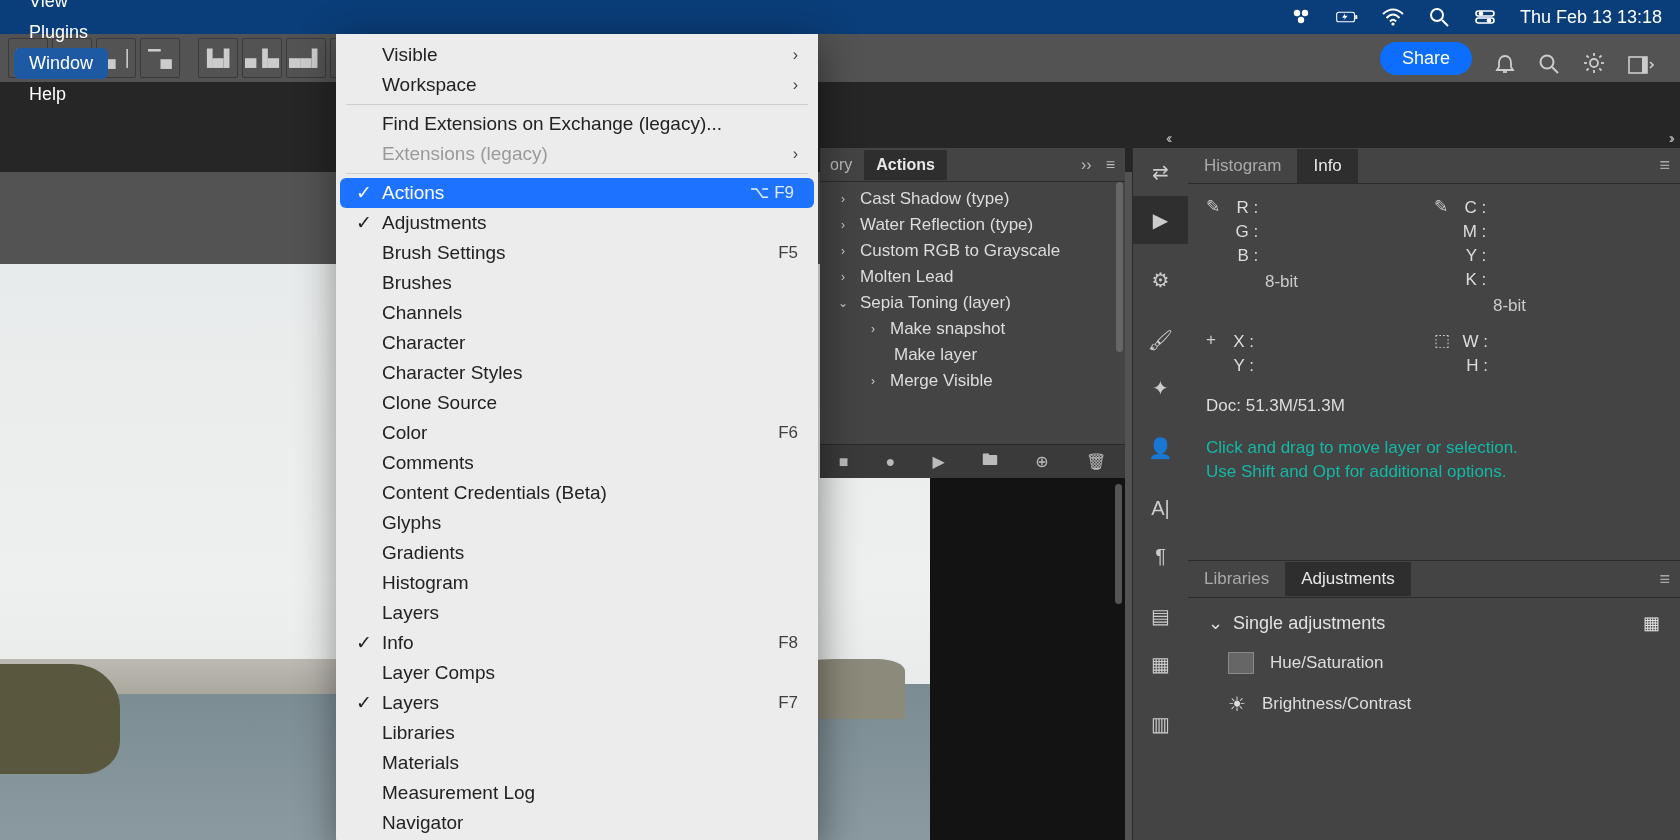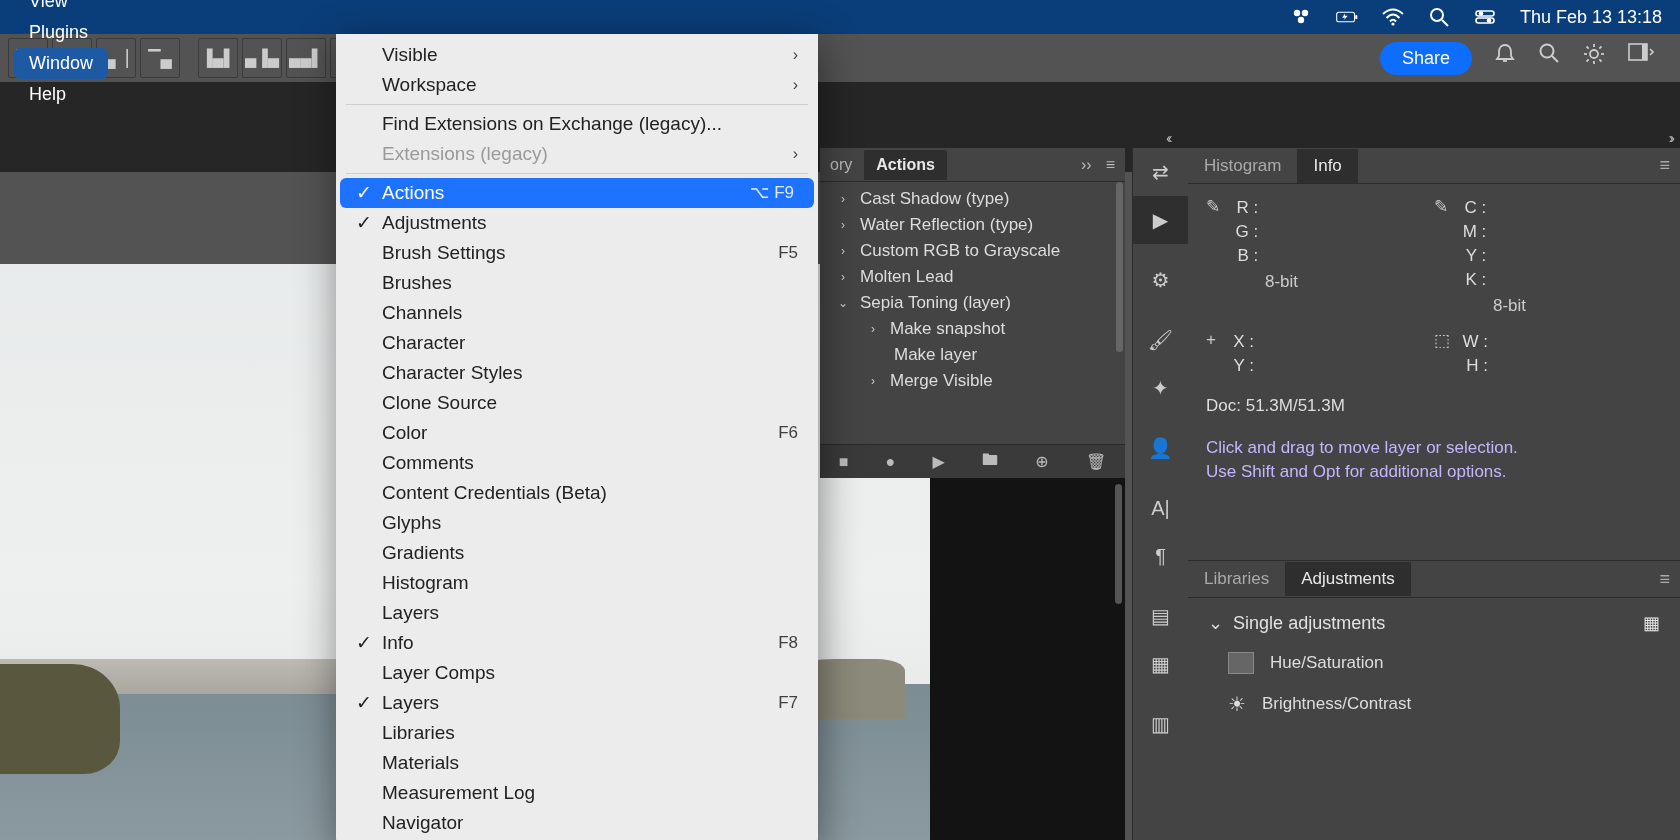--- a/index.html
+++ b/index.html
@@ -8,21 +8,21 @@
 .menubar-left { display: flex; padding-left: 14px; flex-direction: column; }
 .menubar-right { margin-left: auto; display: flex; align-items: center; gap: 24px; padding-right: 18px; }
 .mb-item { padding: 5px 15px; cursor: default; }
 .mb-item.open { background: #1e5aa3; border-radius: 6px; }
 .mb-clock { font-weight: 500; }
 .mb-ico { width: 22px; height: 22px; display: inline-flex; align-items: center; justify-content: center; }
 
 .toolbar { height: 48px; background: #535353; display: flex; align-items: center; padding: 0 8px; position: relative; z-index: 5; }
 .tb-slot { width: 40px; height: 40px; border: 1px solid #3a3a3a; border-radius: 2px; margin-right: 4px; display: flex; align-items: center; justify-content: center; color: #ccc; font-size: 16px; }
 .tb-group { display:flex; }
-.tb-right { margin-left: auto; display: flex; align-items: flex-start; gap: 22px; padding-right: 18px; }
+.tb-right { margin-left: auto; display: flex; align-items: flex-end; gap: 22px; padding-right: 18px; }
 .share-btn { background: #0d6efd; color: #fff; border: none; border-radius: 18px; font-size: 18px; padding: 6px 22px; }
 .tb-ico { color: #ccc; display:inline-flex; align-items:center; }
 
 .darkband { height: 90px; background: #262626; position: absolute; top: 82px; left: 0; right: 0; z-index: 2;}
 .canvas { position: absolute; top: 264px; left: 0; width: 930px; height: 580px;  z-index: 1; }
 .sky { position:absolute; inset:0; background: linear-gradient(#e8ebeb,#eef0ef 55%,#e1e5e4); }
 .sea { position:absolute; left:0; right:0; bottom:0; height:160px; background: linear-gradient(#7b8c93,#8b9aa0); }
 .land-l { position:absolute; left:0; bottom:70px; width:120px; height:110px; background:#5a573f; border-radius:0 40% 30% 0; }
 .land-r { position:absolute; right:25px; bottom:125px; width:140px; height:60px; background:#8c8a7a; border-radius:50% 20% 0 0; }
 .town { position:absolute; left:0; bottom:150px; right:520px; height:35px; background: linear-gradient(180deg, #bdbab4, #aaa79f); }
@@ -72,21 +72,21 @@
 .rc-menu { margin-left:auto; color:#aaa; font-size:18px; }
 .info-body { padding:12px 18px; font-size:17px; }
 .info-grid { display:flex; }
 .info-col { flex:1; }
 .info-line { display:flex; gap:8px; line-height:24px;}
 .info-line .lab{ width:28px; text-align:right; color:#ddd;}
 .info-ico { margin-right:10px; color:#ccc; display:inline-block;}
 .info-bit { margin-top:4px; margin-left:59px; }
 .info-cross{ margin-top:14px; display:flex; }
 .doc-line { margin-top:18px; color:#ddd; font-size:17px;}
-.hint { margin-top:20px; color:#c4b5fd; font-size:17px; line-height:24px; max-width:320px;}
+.hint { margin-top:20px; color:#14b8a6; font-size:17px; line-height:24px; max-width:320px;}
 
 .adj-tabs { display:flex; align-items:center; height:38px; border-top:1px solid #2b2b2b; border-bottom:1px solid #2b2b2b; font-size:17px; margin-top:64px; padding-right:10px;}
 .adj-body { padding:14px 20px; }
 .adj-head { display:flex; align-items:center; gap:10px; color:#e2e2e2; font-size:18px; font-weight:500;}
 .adj-head .grid { margin-left:auto; }
 .adj-item { display:flex; align-items:center; gap:16px; margin-top:18px; color:#ddd; font-size:17px; padding-left:20px;}
 .adj-thumb { width:26px; height:22px; background:#666; border:1px solid #888; display:inline-block;}
 .adj-sun { font-size:20px; }
 
 svg { display:block; }

